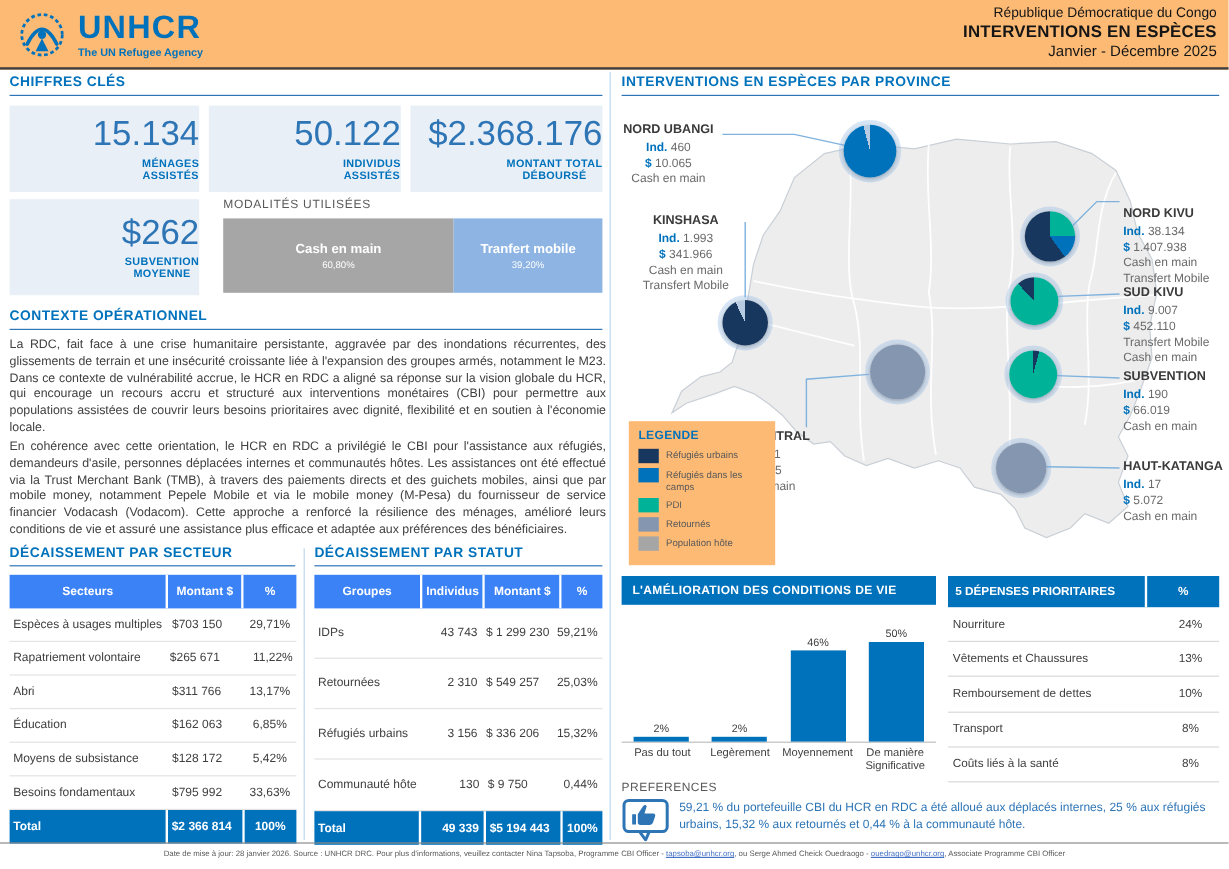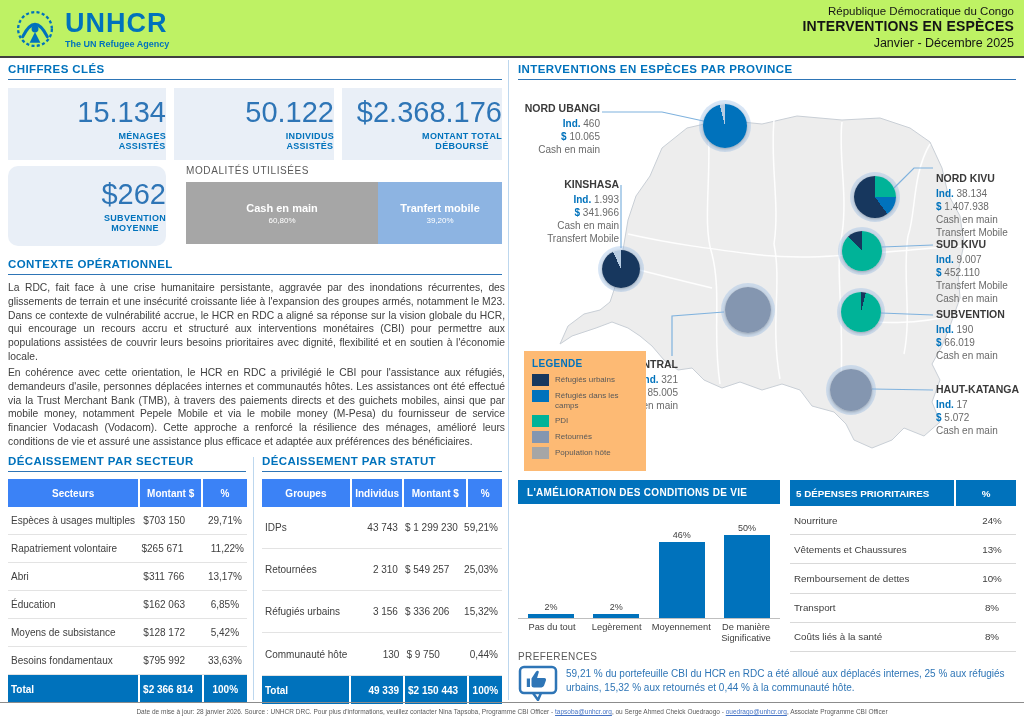--- a/index.html
+++ b/index.html
@@ -1,20 +1,20 @@
 <!DOCTYPE html>
 <html><head>
 <meta charset="utf-8">
 <style>
   html,body{margin:0;padding:0;background:#fff;}
   .page{position:relative;width:1024px;height:724px;background:#fff;overflow:hidden;
         font-family:"Liberation Sans",sans-serif;-webkit-font-smoothing:antialiased;}
 
   
-  .hdr{position:absolute;left:0;top:0;width:1024px;height:56px;border-bottom:2px solid #404040;background:#bef264;}
+  .hdr{position:absolute;left:0;top:0;width:1024px;height:56px;border-bottom:2px solid #404040;background:#fdba74;}
   .logo{position:absolute;left:12px;top:6px;display:flex;align-items:center;gap:7px;}
   .logo-text .brand{font-size:27px;font-weight:bold;color:#0072BC;letter-spacing:1px;line-height:1;}
   .logo-text .tagline{font-size:9px;font-weight:bold;color:#0072BC;margin-top:2px;}
   .hdr-right{position:absolute;right:10px;top:4px;text-align:right;color:#151515;line-height:1.25;}
   .hdr-country{font-size:11.5px;}
   .hdr-title{font-size:14px;font-weight:bold;letter-spacing:.2px;}
   .hdr-period{font-size:12.5px;}
 
   
   .sec{position:absolute;color:#0072BC;font-size:11.5px;font-weight:600;letter-spacing:.4px;
@@ -51,21 +51,21 @@
 
   
   .map{position:absolute;left:512px;top:84px;width:512px;height:366px;}
   .map svg{position:absolute;left:0;top:0;}
   .pie{position:absolute;border-radius:50%;box-shadow:0 0 0 4px rgba(141,180,226,.35),0 1px 3px rgba(0,0,0,.35);}
   .prov{position:absolute;line-height:1.3;}
   .prov .pname{font-size:10.5px;font-weight:bold;color:#3A3A3A;margin-bottom:1px;}
   .prov .pline{font-size:10px;color:#6A6A6A;}
   .prov .pline:empty{display:none;}
   .prov .ppre{color:#0072BC;font-weight:bold;}
-  .pr{text-align:right;}
+  .pr{text-align:center;}
   .legend{position:absolute;left:12px;top:267px;width:106px;background:#fdba74;padding:7px 8px 8px 8px;}
   .legend .lt{font-size:10px;font-weight:bold;color:#0072BC;margin-bottom:5px;letter-spacing:.3px;}
   .litem{display:flex;align-items:flex-start;margin-bottom:4px;}
   .sw{width:17px;height:12px;margin-right:6px;flex:none;}
   .ll{font-size:8px;color:#595959;line-height:1.25;padding-top:1px;}
 
   
   .panel-hdr{background:#0072BC;color:#fff;font-weight:bold;font-size:10px;letter-spacing:.3px;
              height:24px;display:flex;align-items:center;padding:0 9px;}
   .chart{position:absolute;left:518px;top:480px;width:262px;}
@@ -129,21 +129,21 @@
   <div class="card" style="left:174px;top:88px;width:160px;height:72px;">
     <div class="val">50.122</div>
     <div class="lab">INDIVIDUS
 ASSISTÉS</div>
   </div>
   <div class="card" style="left:342px;top:88px;width:160px;height:72px;">
     <div class="val">$2.368.176</div>
     <div class="lab">MONTANT TOTAL
 DÉBOURSÉ</div>
   </div>
-  <div class="card" style="left:8px;top:166px;width:158px;height:80px;border-radius:10px;">
+  <div class="card" style="left:8px;top:166px;width:158px;height:80px;">
     <div class="val">$262</div>
     <div class="lab">SUBVENTION
 MOYENNE</div>
   </div>
 
   <div class="modal-title">MODALITÉS UTILISÉES</div>
   <div class="modal-bar">
     <div class="seg" style="width: 60.8%; background: rgb(166, 166, 166);">
       <div class="sl">Cash en main</div>
       <div class="sp">60,80%</div>
@@ -230,21 +230,21 @@
     </div>
     <div class="row" style="height:42px;">
       <div class="c al" style="width:90px;">Communauté hôte</div>
       <div class="c ar" style="width:50px;">130</div>
       <div class="c al" style="width:62px;">$ 9 750</div>
       <div class="c ar" style="width:32px;">0,44%</div>
     </div>
     <div class="trow" style="height:28px;">
       <div class="tc al" style="width:90px;">Total</div>
       <div class="tc ar" style="width:50px;">49 339</div>
-      <div class="tc al" style="width:62px;">$2 150 443</div>
+      <div class="tc al" style="width:62px;">$5 194 443</div>
       <div class="tc ac" style="width:32px;">100%</div>
     </div>
   </div>
 
   <div class="sec" style="left:518px;top:63px;width:498px;">INTERVENTIONS EN ESPÈCES PAR PROVINCE</div>
 
   <div class="map">
     <svg width="512" height="366" viewBox="0 0 512 366">
       <path d="M138,92 L150,64 L175,44 L210,36 L250,40 L285,32 L330,36 L368,34 L398,44 L418,58 L430,84 L436,110
                L448,132 L452,160 L446,188 L448,214 L438,242 L430,262 L420,280 L428,296 L420,318 L428,338

